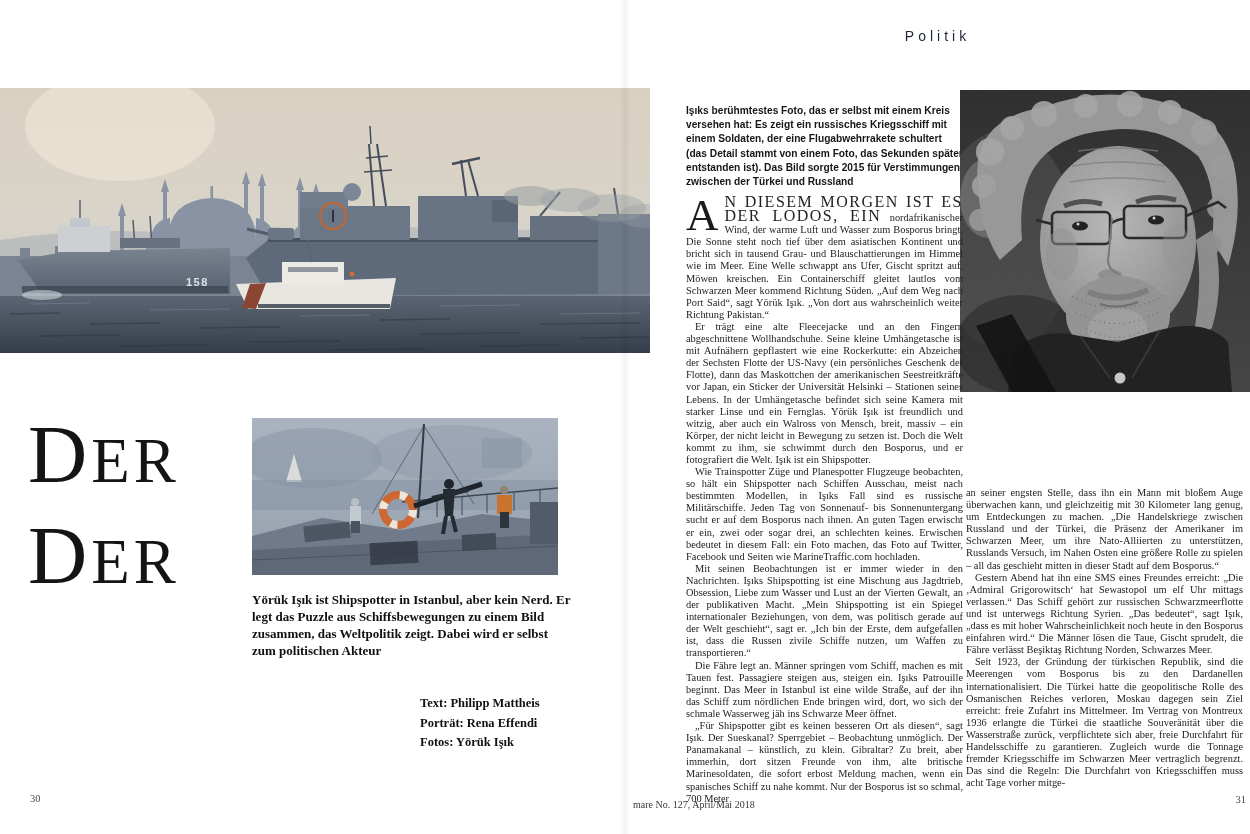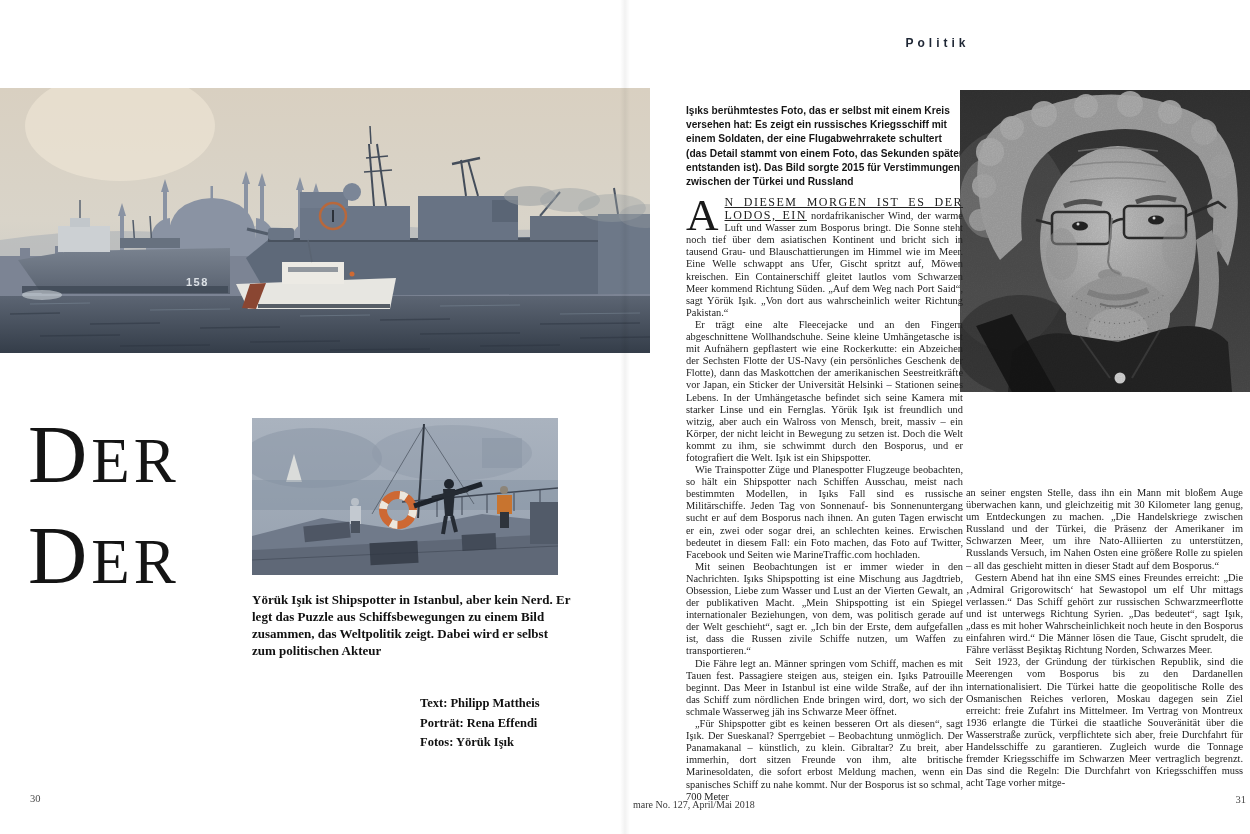--- a/index.html
+++ b/index.html
@@ -9,23 +9,23 @@
     background:#ffffff; overflow:hidden;
     font-family:"Liberation Serif", serif; color:#1a1a1a;
   }
   .fold {
     position:absolute; left:620px; top:0; width:10px; height:834px;
     background:linear-gradient(to right, rgba(0,0,0,0) 0%, rgba(0,0,0,0.05) 50%, rgba(0,0,0,0) 100%);
     pointer-events:none;
   }
   
   .politik {
-    position:absolute; left:625px; top:36px; width:625px; text-align:center;
-    font-family:"Liberation Sans", sans-serif; font-weight:bold;
-    font-size:12px; letter-spacing:4px; color:#1e2634;
+    position:absolute; left:625px; top:28px; width:625px; text-align:center;
+    font-family:"Liberation Sans", sans-serif; font-weight:normal;
+    font-size:14px; letter-spacing:4px; color:#1e2634;
   }
   .pagenum { position:absolute; font-size:10.5px; color:#4a4a4a; }
   #pg-left  { left:30px;  top:793px; }
   #pg-right { left:1216px; top:794px; width:30px; text-align:right; }
   .issue-line {
     position:absolute; left:633px; top:799px; width:160px; text-align:left;
     font-size:10px; color:#383838;
   }
   
   .photo { position:absolute; overflow:hidden; }
@@ -66,21 +66,21 @@
     font-size:10.4px; line-height:12.1px; text-align:justify; color:#222;
     hyphens:auto; -webkit-hyphens:auto;
   }
   #col1 { left:686px; top:196px; height:617px; }
   #col2 { left:966px; top:487px; height:326px; }
   .col p + p { text-indent:9px; }
   .dropcap {
     float:left; font-size:45px; line-height:35px;
     padding:2px 6px 0 0; color:#1a1a1a;
   }
-  .lead-caps { font-size:12px; letter-spacing:1.5px;text-decoration:underline; }
+  .lead-caps { font-size:16px; letter-spacing:1.5px; }
 </style>
 </head>
 <body>
 
 <div id="spread">
 
   <div class="politik">Politik</div>
 
   <div class="photo" id="main-photo">
     <svg width="650" height="265" viewBox="0 0 650 265">

